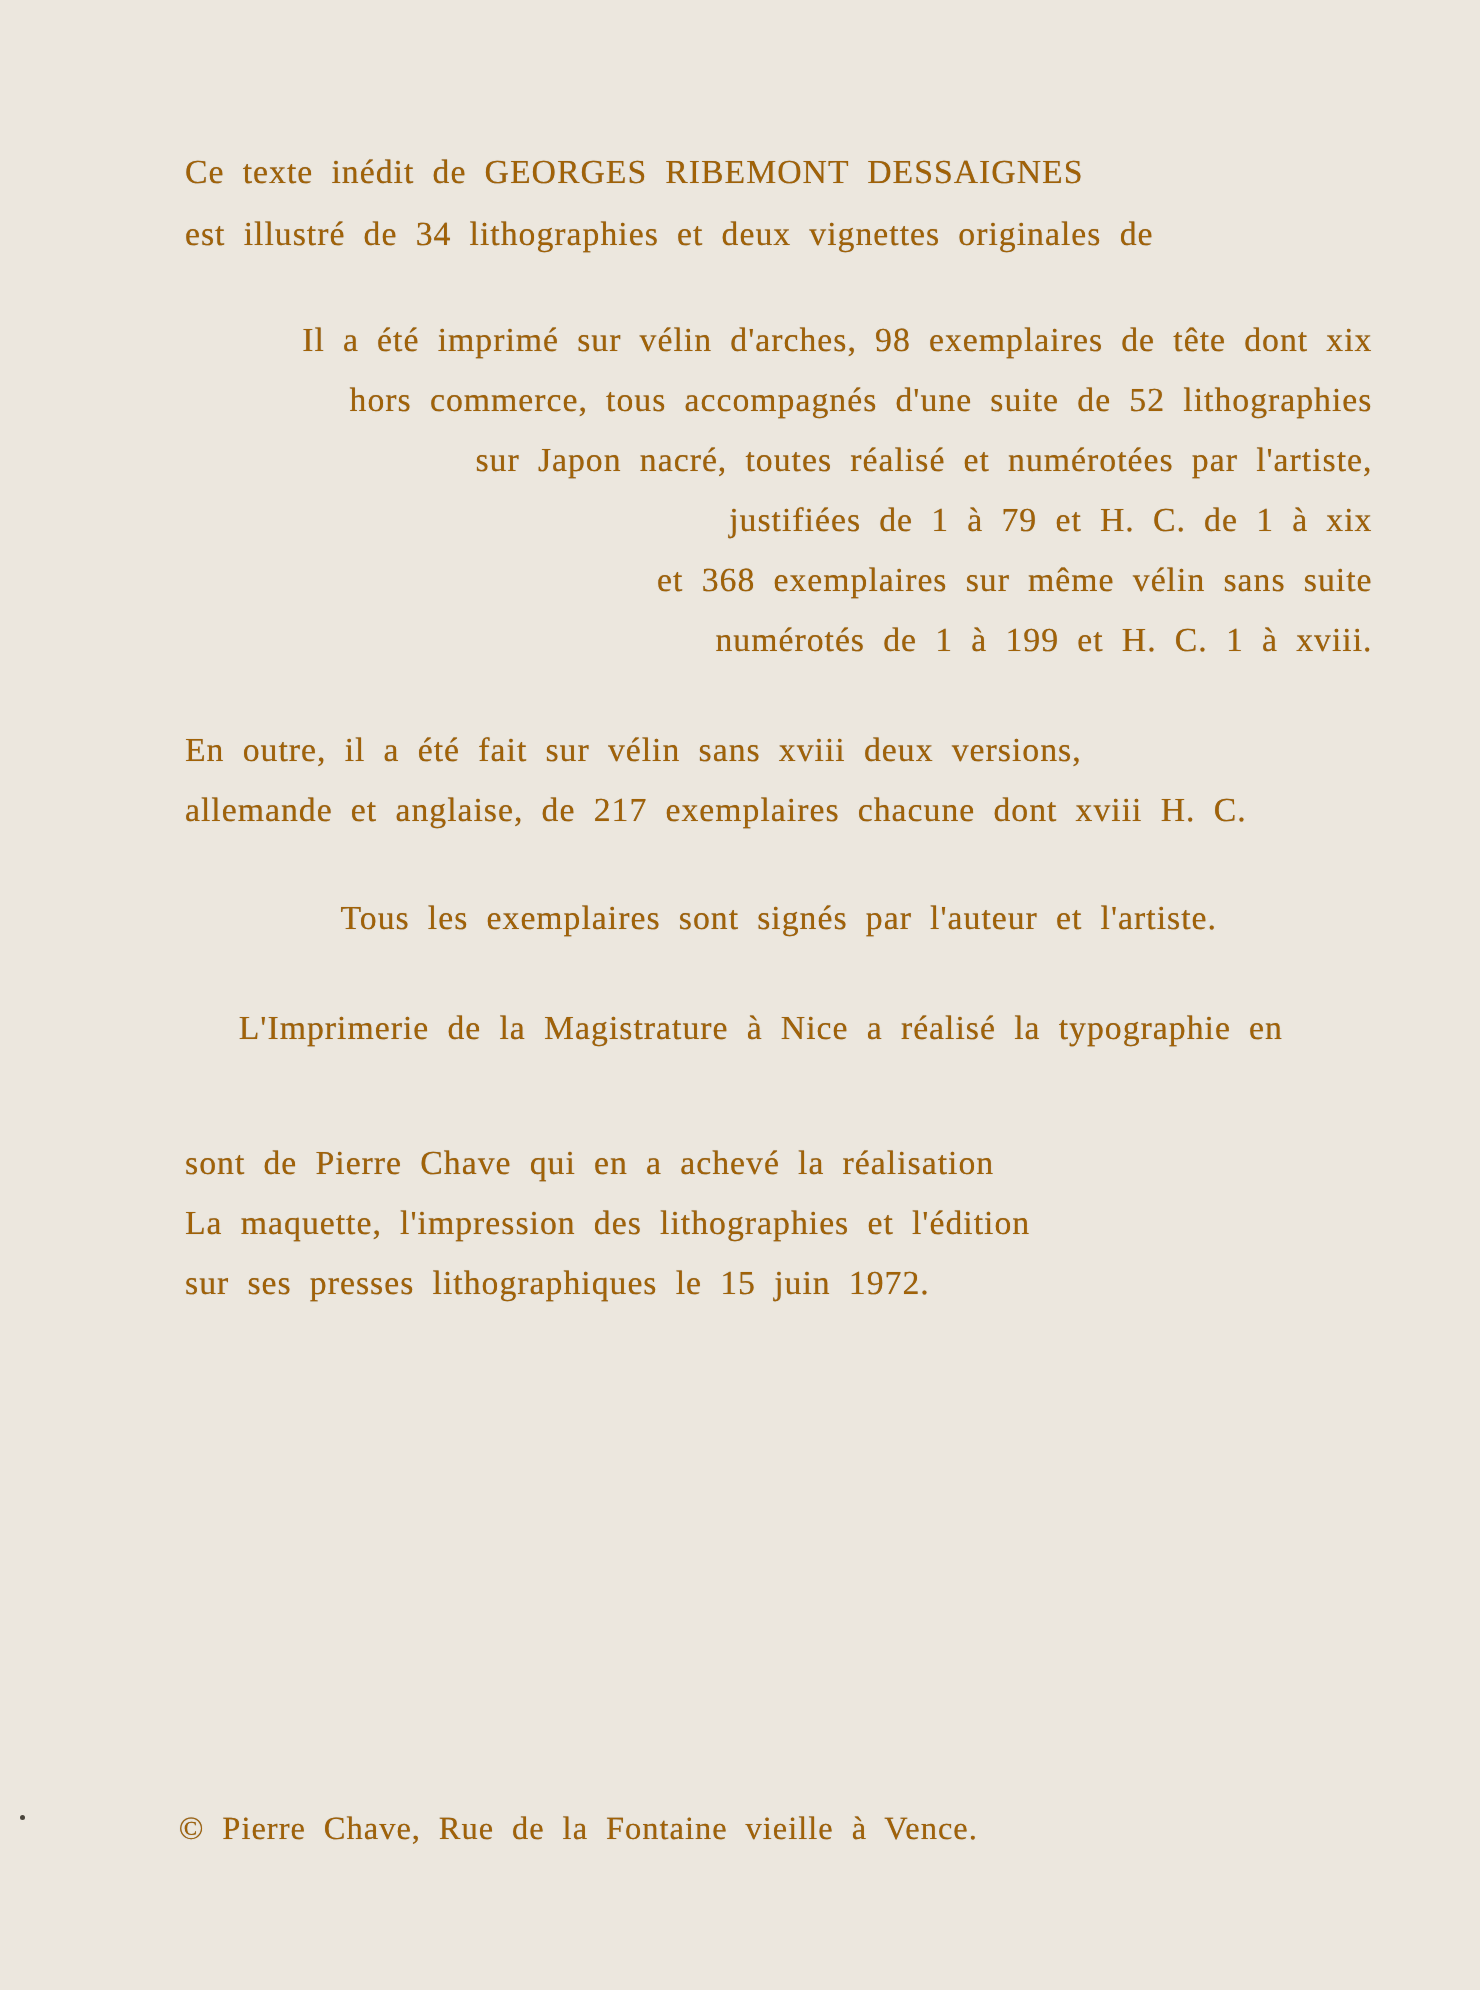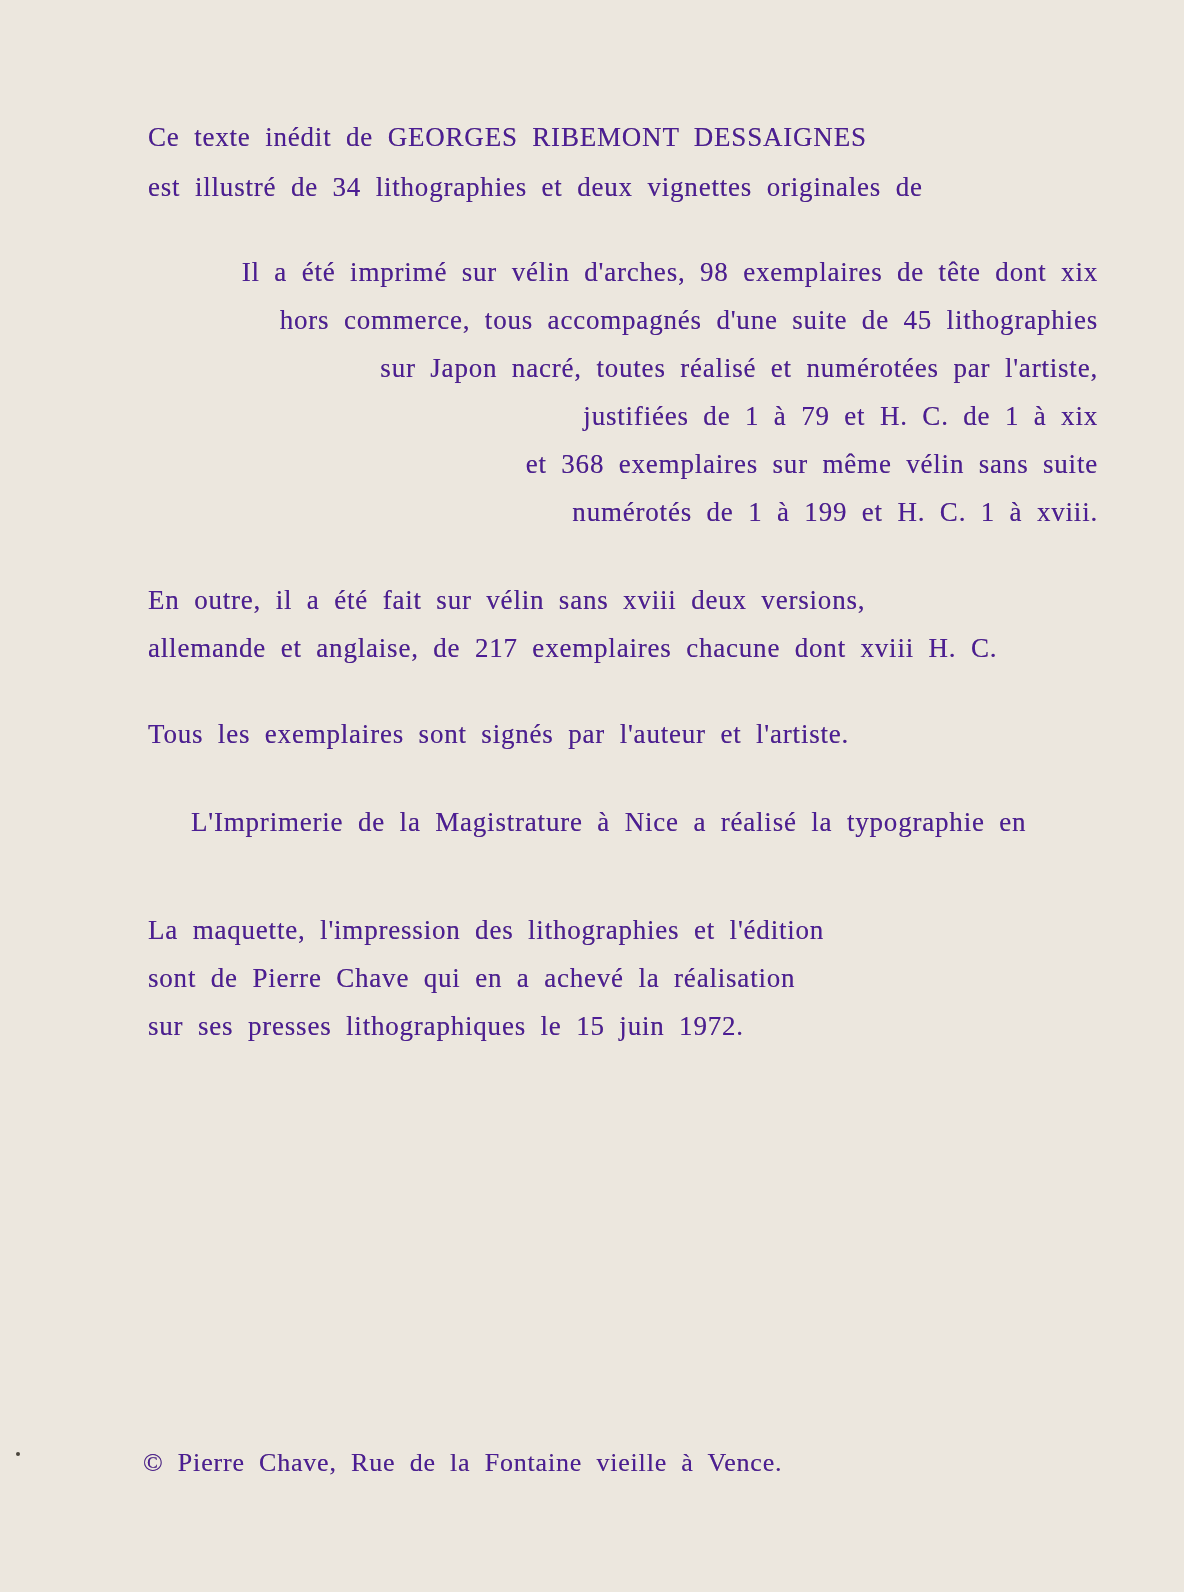--- a/index.html
+++ b/index.html
@@ -6,21 +6,21 @@
     margin: 0;
     padding: 0;
   }
   .page {
     position: relative;
     width: 1184px;
     height: 1592px;
     background: #ece7de;
     overflow: hidden;
     font-family: "Liberation Serif", "DejaVu Serif", serif;
-    color: #4c1d95;
+    color: #a16207;
   }
   .text-block {
     position: absolute;
     left: 148px;
     top: 0;
     width: 950px;
     padding-top: 112px;
   }
   .para {
     margin: 0;
@@ -29,21 +29,21 @@
     letter-spacing: 0.8px;
     word-spacing: 7px;
     text-shadow: 0 0 0.6px rgba(62, 57, 49, 0.55);
   }
   .para .line {
     display: block;
   }
   .p1 { line-height: 50px; }
   .p2 { margin-top: 36px; text-align: right; }
   .p3 { margin-top: 40px; }
-  .p4 { margin-top: 38px; }
+  .p4 { margin-top: 38px; text-align: center; }
   .p5 { margin-top: 40px; margin-left: 43px; }
   .p6 { margin-top: 60px; }
   .copyright {
     position: absolute;
     left: 143px;
     top: 1448px;
     font-size: 26px;
     letter-spacing: 0.8px;
     word-spacing: 7px;
     text-shadow: 0 0 0.6px rgba(62, 57, 49, 0.55);
@@ -65,43 +65,43 @@
 
   <div class="text-block">
 
     <p class="para p1">
       <span class="line">Ce texte inédit de GEORGES RIBEMONT DESSAIGNES</span>
       <span class="line">est illustré de 34 lithographies et deux vignettes originales de</span>
     </p>
 
     <p class="para p2">
       <span class="line">Il a été imprimé sur vélin d'arches, 98 exemplaires de tête dont xix</span>
-      <span class="line">hors commerce, tous accompagnés d'une suite de 45 lithographies</span>
+      <span class="line">hors commerce, tous accompagnés d'une suite de 52 lithographies</span>
       <span class="line">sur Japon nacré, toutes réalisé et numérotées par l'artiste,</span>
       <span class="line">justifiées de 1 à 79 et H. C. de 1 à xix</span>
       <span class="line">et 368 exemplaires sur même vélin sans suite</span>
       <span class="line">numérotés de 1 à 199 et H. C. 1 à xviii.</span>
     </p>
 
     <p class="para p3">
       <span class="line">En outre, il a été fait sur vélin sans xviii deux versions,</span>
       <span class="line">allemande et anglaise, de 217 exemplaires chacune dont xviii H. C.</span>
     </p>
 
     <p class="para p4">
       <span class="line">Tous les exemplaires sont signés par l'auteur et l'artiste.</span>
     </p>
 
     <p class="para p5">
       <span class="line">L'Imprimerie de la Magistrature à Nice a réalisé la typographie en</span>
     </p>
 
     <p class="para p6">
+      <span class="line">sont de Pierre Chave qui en a achevé la réalisation</span>
       <span class="line">La maquette, l'impression des lithographies et l'édition</span>
-      <span class="line">sont de Pierre Chave qui en a achevé la réalisation</span>
       <span class="line">sur ses presses lithographiques le 15 juin 1972.</span>
     </p>
 
   </div>
 
   <div class="copyright">© Pierre Chave, Rue de la Fontaine vieille à Vence.</div>
 
   <div class="ink-speck"></div>
 
 </div>

